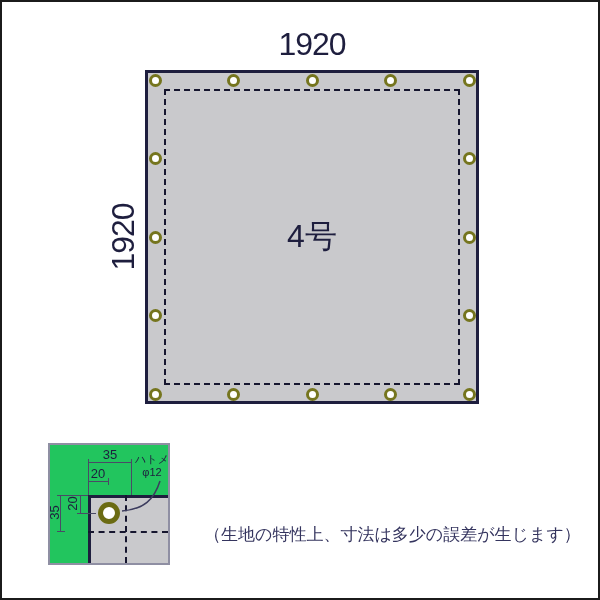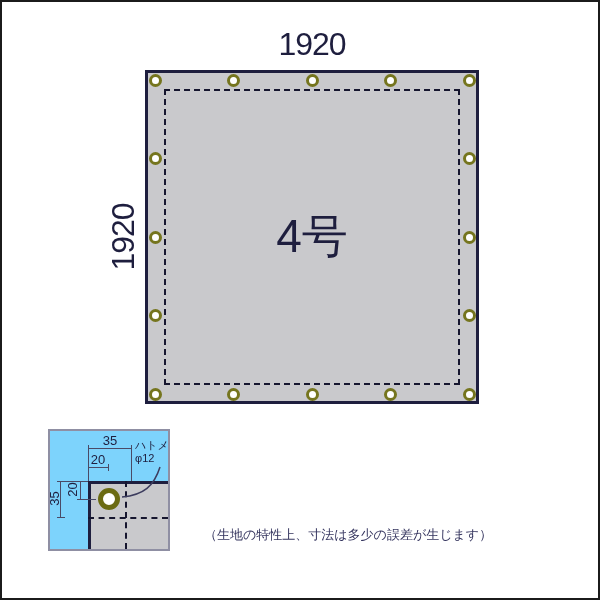--- a/index.html
+++ b/index.html
@@ -17,45 +17,45 @@
   .dim-top{position:absolute;left:143px;top:26px;width:334px;text-align:center;
     font-size:32px;line-height:32px;letter-spacing:-1px;color:var(--tarp-border);}
   .dim-left{position:absolute;left:61px;top:219px;width:120px;height:32px;text-align:center;
     font-size:32px;line-height:32px;letter-spacing:-1px;color:var(--tarp-border);
     transform:rotate(-90deg);}
   .tarp{position:absolute;left:143px;top:68px;width:334px;height:334px;box-sizing:border-box;
     background:var(--tarp-fill);border:3px solid var(--tarp-border);}
   .stitch{position:absolute;left:16px;top:16px;width:296px;height:296px;box-sizing:border-box;
     border:2px dashed var(--dash);}
   .size-label{position:absolute;inset:0;display:flex;align-items:center;justify-content:center;
-    font-size:46px;color:var(--tarp-border);}
+    font-size:32px;color:var(--tarp-border);}
   .grommet-layer{position:absolute;left:143px;top:68px;width:334px;height:334px;}
   .grommet{position:absolute;width:13px;height:13px;box-sizing:border-box;border-radius:50%;
     border:3.5px solid var(--grommet-ring);background:#fff;}
   
-  .inset{position:absolute;left:46px;top:427px;width:122px;height:122px;box-sizing:border-box;
-    border:2px solid var(--inset-border);background:#7dd3fc;}
+  .inset{position:absolute;left:46px;top:441px;width:122px;height:122px;box-sizing:border-box;
+    border:2px solid var(--inset-border);background:#22c55e;}
   .inset .corner{position:absolute;left:38px;top:50px;width:80px;height:68px;box-sizing:border-box;
     background:var(--tarp-fill);border-top:3px solid var(--tarp-border);
     border-left:3px solid var(--tarp-border);}
   .inset .vdash{position:absolute;left:75px;top:50px;width:0;height:68px;
     border-left:2px dashed var(--dash);}
   .inset .hdash{position:absolute;left:38px;top:86px;width:80px;height:0;
     border-top:2px dashed var(--dash);}
   .inset .grommet-big{position:absolute;left:48px;top:57px;width:22px;height:22px;
     box-sizing:border-box;border-radius:50%;border:5px solid var(--grommet-ring-dark);background:#fff;}
   .dln{position:absolute;background:var(--dim-line);}
   .dim-txt{position:absolute;font-size:13px;line-height:13px;text-align:center;
     color:var(--tarp-border);}
   .rot{transform:rotate(-90deg);}
-  .hatome{position:absolute;left:85px;top:8px;width:34px;text-align:left;
+  .hatome{position:absolute;left:85px;top:8px;width:34px;text-align:center;
     font-size:11px;line-height:13px;color:var(--tarp-border);}
   .leader{position:absolute;left:0;top:0;}
   
-  .note{position:absolute;left:202px;top:521px;font-size:13px;line-height:24px;
+  .note{position:absolute;left:202px;top:521px;font-size:17px;line-height:24px;
     color:var(--note-text);}
   .disclaimer{position:absolute;left:382px;top:560px;font-size:20px;line-height:26px;
     color:var(--disclaimer-red);}
 </style>
 </head>
 <body>
 
 <div class="canvas">
 
   <div class="dim-top">1920</div>

